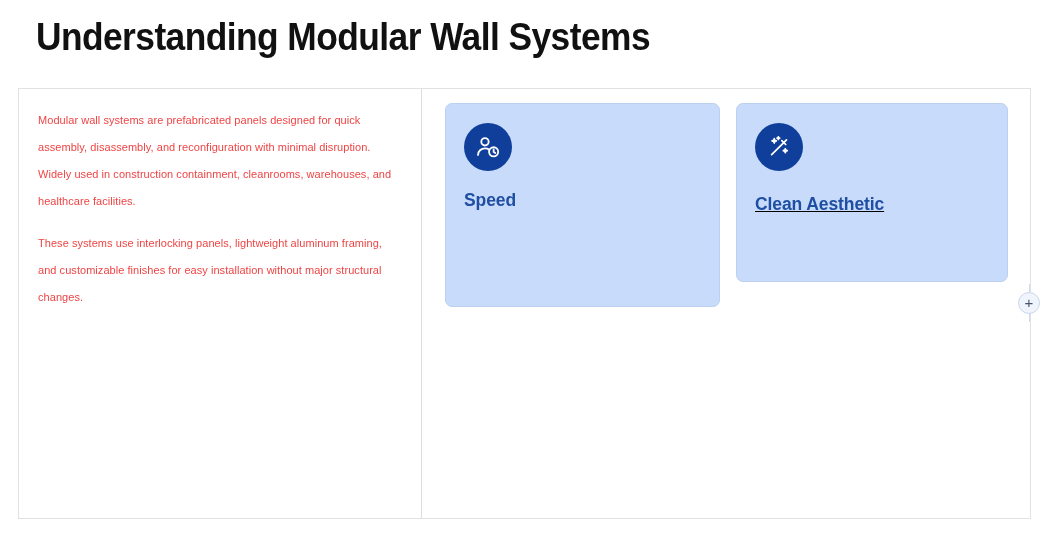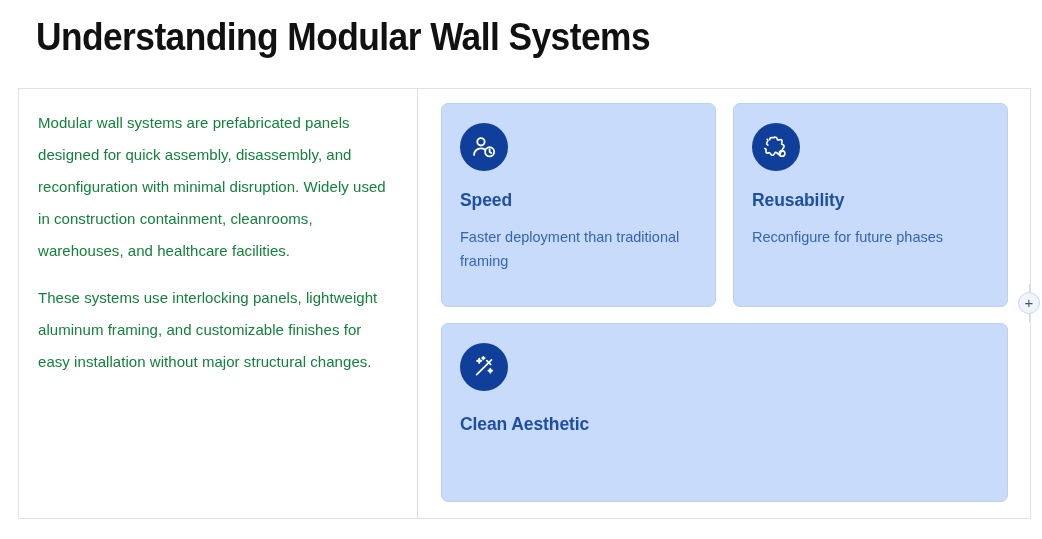--- a/index.html
+++ b/index.html
@@ -45,50 +45,50 @@
 
   .text-column {
     width: 403px;
     box-sizing: border-box;
     border-right: 1px solid #dddddd;
     padding: 18px 22px 10px 19px;
   }
 
   .para {
     margin: 0 0 15px 0;
-    font-size: 15px;
-    line-height: 32px;
-    color: #15803d;
+    font-size: 11px;
+    line-height: 27px;
+    color: #ef4444;
     letter-spacing: 0.05px;
   }
   .para:last-child { margin-bottom: 0; margin-top: 12px; }
 
   .cards-column {
     flex: 1;
     padding: 14px 22px 14px 23px;
     box-sizing: border-box;
     display: flex;
-    flex-direction: column;
+    flex-direction: row;
     gap: 16px;
   }
 
   .card-row {
     display: flex;
     gap: 17px;
   }
 
   .card {
     background: #c9dbfa;
     border: 1px solid #bcd1f2;
     border-radius: 7px;
     box-sizing: border-box;
     padding: 19px 18px 20px 18px;
   }
   .card.half { width: 275px; }
-  .card.full { width: 100%; }
+  .card.full { width: 100%; text-decoration: underline; }
   .card.half { height: 204px; }
   .card.full { height: 179px; }
 
   .icon-circle {
     width: 48px;
     height: 48px;
     border-radius: 50%;
     background: #0f3f9a;
     display: flex;
     align-items: center;
@@ -174,37 +174,22 @@
       <div class="card half">
         <div class="icon-circle">
           <svg width="26" height="26" viewBox="0 0 24 24" fill="none" stroke="#ffffff" stroke-width="1.7" stroke-linecap="round" stroke-linejoin="round">
             <circle cx="9.2" cy="7.2" r="3.4"></circle>
             <path d="M2.8 19.3c0-3.6 2.9-6 6.4-6 1.5 0 2.8.4 3.9 1.1"></path>
             <circle cx="17.2" cy="16.4" r="4.2"></circle>
             <path d="M17.2 14.3v2.2l1.5 1.1"></path>
           </svg>
         </div>
         <div class="card-title">Speed</div>
-        <div class="card-desc">Faster deployment than traditional framing</div>
       </div>
 
-      <div class="card half">
-        <div class="icon-circle">
-          <svg width="26" height="26" viewBox="0 0 24 24" fill="none" stroke="#ffffff" stroke-width="1.5" stroke-linecap="round" stroke-linejoin="round">
-            <path d="M10.6 3.2c1.2-.6 2.5.2 2.5 1.4 0 .6.5 1 1.1.9l2-.3c.9-.1 1.6.7 1.4 1.6l-.4 1.9c-.1.6.3 1.1.9 1.1 1.2.1 1.8 1.5 1.1 2.5l-1.2 1.6c-.4.5-.2 1.2.3 1.5"></path>
-            <path d="M18.3 15.4c-.6-.3-1.4 0-1.6.7l-.6 1.8c-.3.9-1.4 1.2-2.1.6l-1.5-1.3c-.5-.4-1.2-.3-1.5.2l-1 1.6c-.5.8-1.7.8-2.3.1l-1.3-1.5c-.4-.5-1.1-.5-1.6-.1"></path>
-            <path d="M4.8 17.5c-.8.6-2 0-2-1v-2c0-.6-.5-1.1-1.1-1"></path>
-            <path d="M4.5 10.2c-.9-.2-1.4-1.2-1-2l.9-1.8c.3-.6 0-1.3-.6-1.5"></path>
-            <path d="M6.3 5.2c-.3-.9.4-1.8 1.3-1.8h2c.4 0 .8-.2 1-.5"></path>
-            <circle cx="17.6" cy="17.9" r="2.6"></circle>
-          </svg>
-        </div>
-        <div class="card-title">Reusability</div>
-        <div class="card-desc">Reconfigure for future phases</div>
-      </div>
 
     </div>
 
     <div class="card full">
       <div class="icon-circle">
         <svg width="26" height="26" viewBox="0 0 24 24" fill="none" stroke="#ffffff" stroke-width="1.6" stroke-linecap="round" stroke-linejoin="round">
           <path d="M5.2 19.1 16.4 7.9"></path>
           <path d="M14.6 6.1 18.2 9.7"></path>
           <path d="M16.4 7.9 18.9 5.4"></path>
           <path d="M7.6 4.3l.5 1.5 1.5.5-1.5.5-.5 1.5-.5-1.5L5.6 6.3l1.5-.5z"></path>

